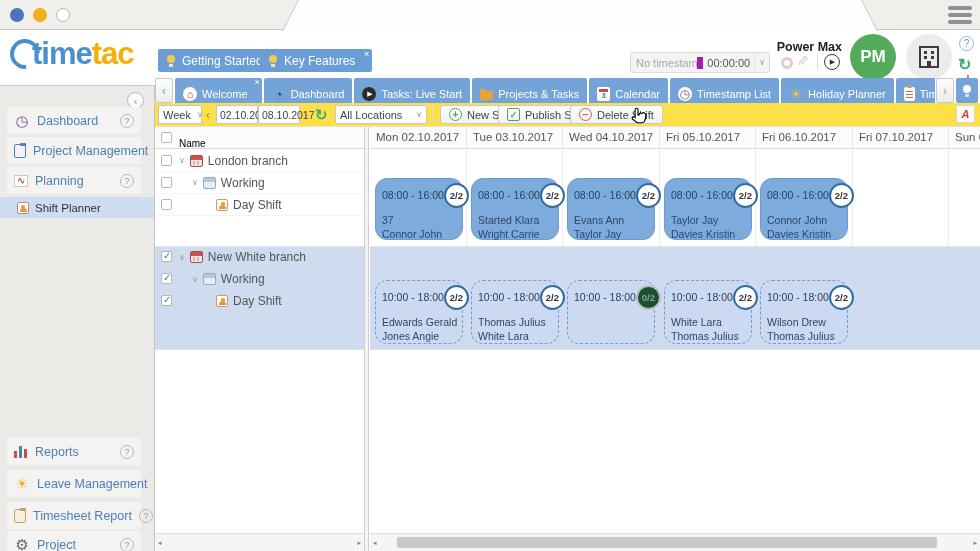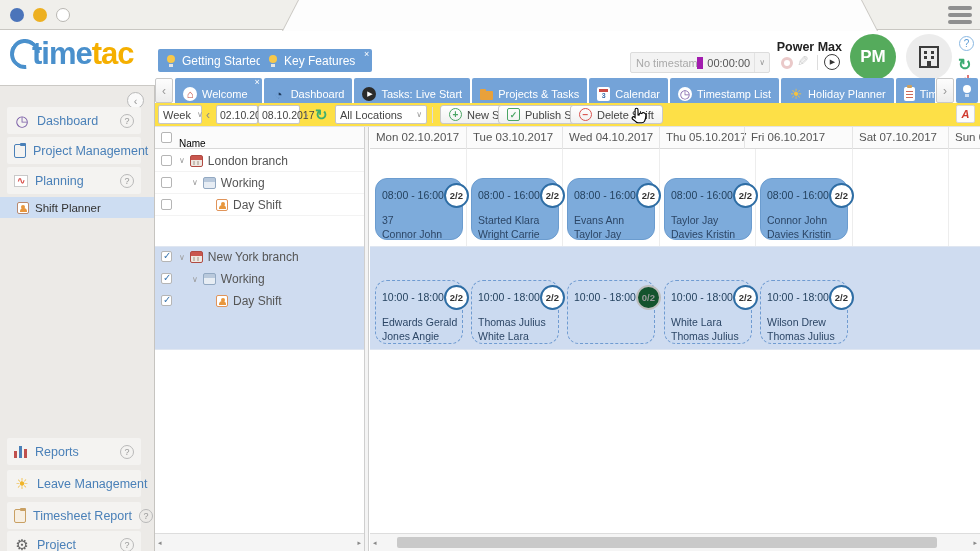--- a/index.html
+++ b/index.html
@@ -374,21 +374,21 @@
   <div class="trow" style="top:67px;padding-left:61px">
     <span class="cb"></span>
     <span class="ti ti-person"></span>
     <span class="tlabel">Day Shift</span>
   </div>
 
   <div class="trow sel" style="top:119px;padding-left:24px">
     <span class="cb checked"></span>
     <span class="texp"></span>
     <span class="ti ti-building"></span>
-    <span class="tlabel">New York branch</span>
+    <span class="tlabel">New White branch</span>
   </div>
   <div class="trow sel" style="top:141px;padding-left:37px">
     <span class="cb checked"></span>
     <span class="texp"></span>
     <span class="ti ti-working"></span>
     <span class="tlabel">Working</span>
   </div>
   <div class="trow sel" style="top:163px;padding-left:61px">
     <span class="cb checked"></span>
     <span class="ti ti-person"></span>
@@ -410,23 +410,23 @@
     <span class="cline" style="left:385px"></span>
   <span class="cline" style="left:482px"></span>
     <span class="cline" style="left:578px"></span>
 
   <div class="nyblock"></div>
 
   <div class="thead">
     <span class="dh" style="left:0;border-left:none">Mon 02.10.2017</span>
     <span class="dh" style="left:96px">Tue 03.10.2017</span>
     <span class="dh" style="left:192px">Wed 04.10.2017</span>
-    <span class="dh" style="left:289px">Thu 05.10.2017</span>
-    <span class="dh" style="left:374px">Fri 06.10.2017</span>
-    <span class="dh" style="left:482px">Sat 07.10.2017</span>
+    <span class="dh" style="left:289px">Fri 05.10.2017</span>
+    <span class="dh" style="left:385px">Fri 06.10.2017</span>
+    <span class="dh" style="left:482px">Fri 07.10.2017</span>
     <span class="dh" style="left:578px">Sun 08.10.2017</span>
   </div>
 
   <div class="card pub" style="left:5px">
     <div class="crow">
         <span class="ctime">08:00 - 16:00</span>
         <span class="badge">2/2</span>
       </div>
     <div class="cnames">
         <div>37</div>

